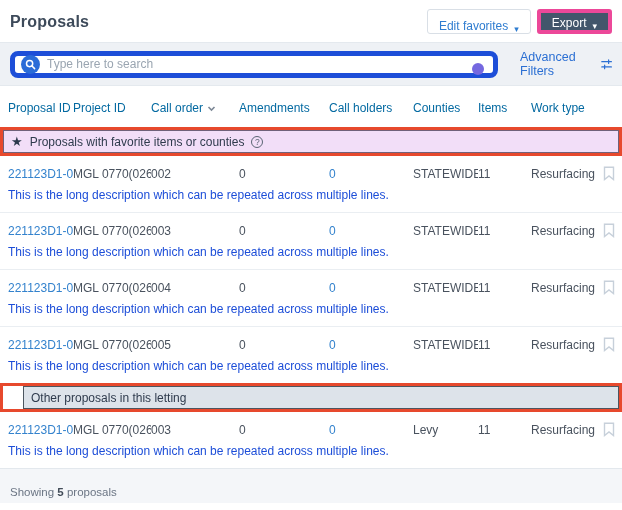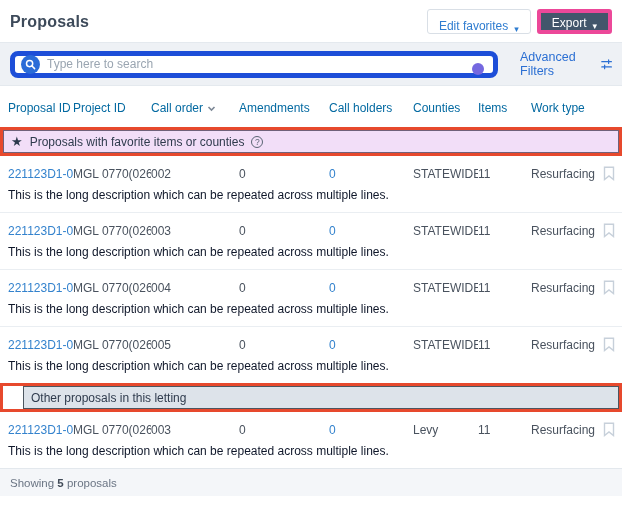--- a/index.html
+++ b/index.html
@@ -35,26 +35,26 @@
   .banner-fav { background: #f2def8; box-shadow: inset 0 0 0 1px #70617a; }
   .banner-other { background: #dde3ea; box-shadow: inset 0 0 0 1px #4c5660; margin-left: 20px; }
   .star { color: #2d3a4d; font-size: 13px; line-height: 1; }
   .help-circle { display: inline-flex; align-items: center; justify-content: center; width: 12px; height: 12px; border: 1px solid #5a6574; border-radius: 50%; font-size: 8.5px; color: #5a6574; cursor: pointer; }
 
   .prow { padding: 10px 10px 10px 8px; border-bottom: 1px solid #eaeef2; }
   .prow.no-border { border-bottom: none; }
   .rline { height: 15px; }
   .cell { font-size: 12px; color: #49525e; white-space: nowrap; overflow: hidden; }
   .link { color: #3382cd; text-decoration: none; cursor: pointer; }
-  .desc { margin-top: 7px; font-size: 12px; color: #0f172a; }
+  .desc { margin-top: 7px; font-size: 12px; color: #1d4ed8; }
   .bookmark { justify-self: end; cursor: pointer; display: inline-flex; }
   .bookmark svg { width: 12px; height: 15px; stroke: #c7d0da; stroke-width: 1.4; fill: none; }
 
   
-  .tfooter { background: #f4f6f9; border-top: 1px solid #e3e8ed; padding: 8px 10px; font-size: 11.5px; color: #6b7584; height: 28px; }
+  .tfooter { background: #f4f6f9; border-top: 1px solid #e3e8ed; padding: 17px 10px; font-size: 11.5px; color: #6b7584; height: 28px; }
   .tfooter b { color: #414b58; }
 </style>
 </head>
 <body>
 
 <div class="titlebar">
   <div class="page-title">Proposals</div>
   <div class="tb-actions">
     <button class="btn btn-outline">
       <span>Edit favorites</span>

